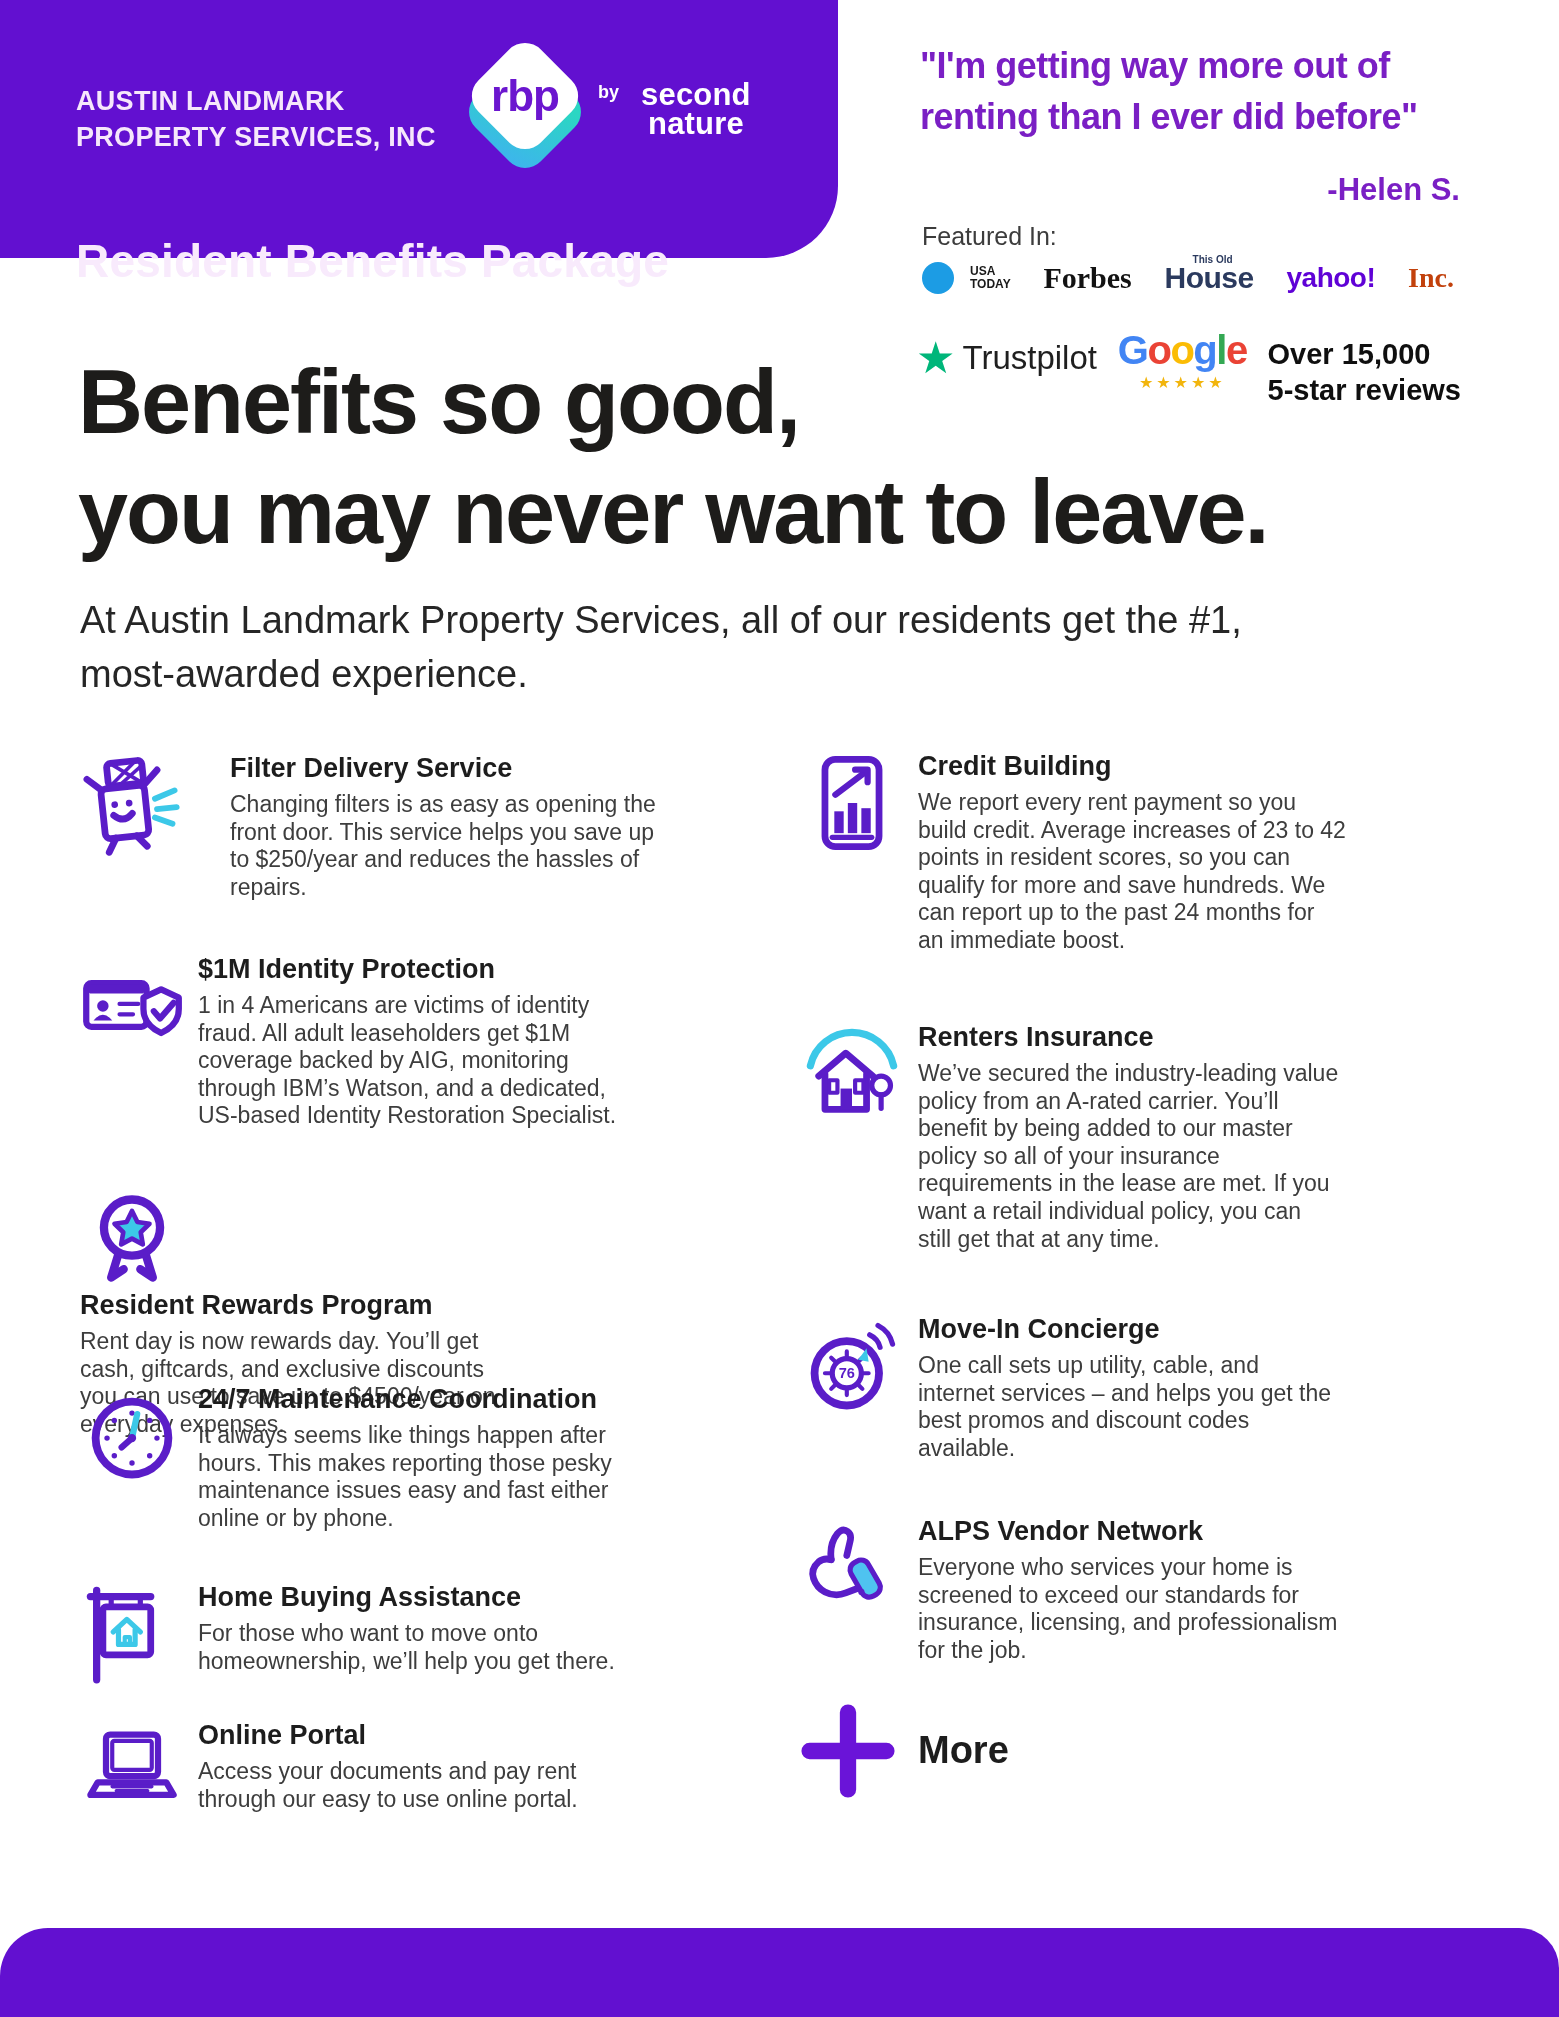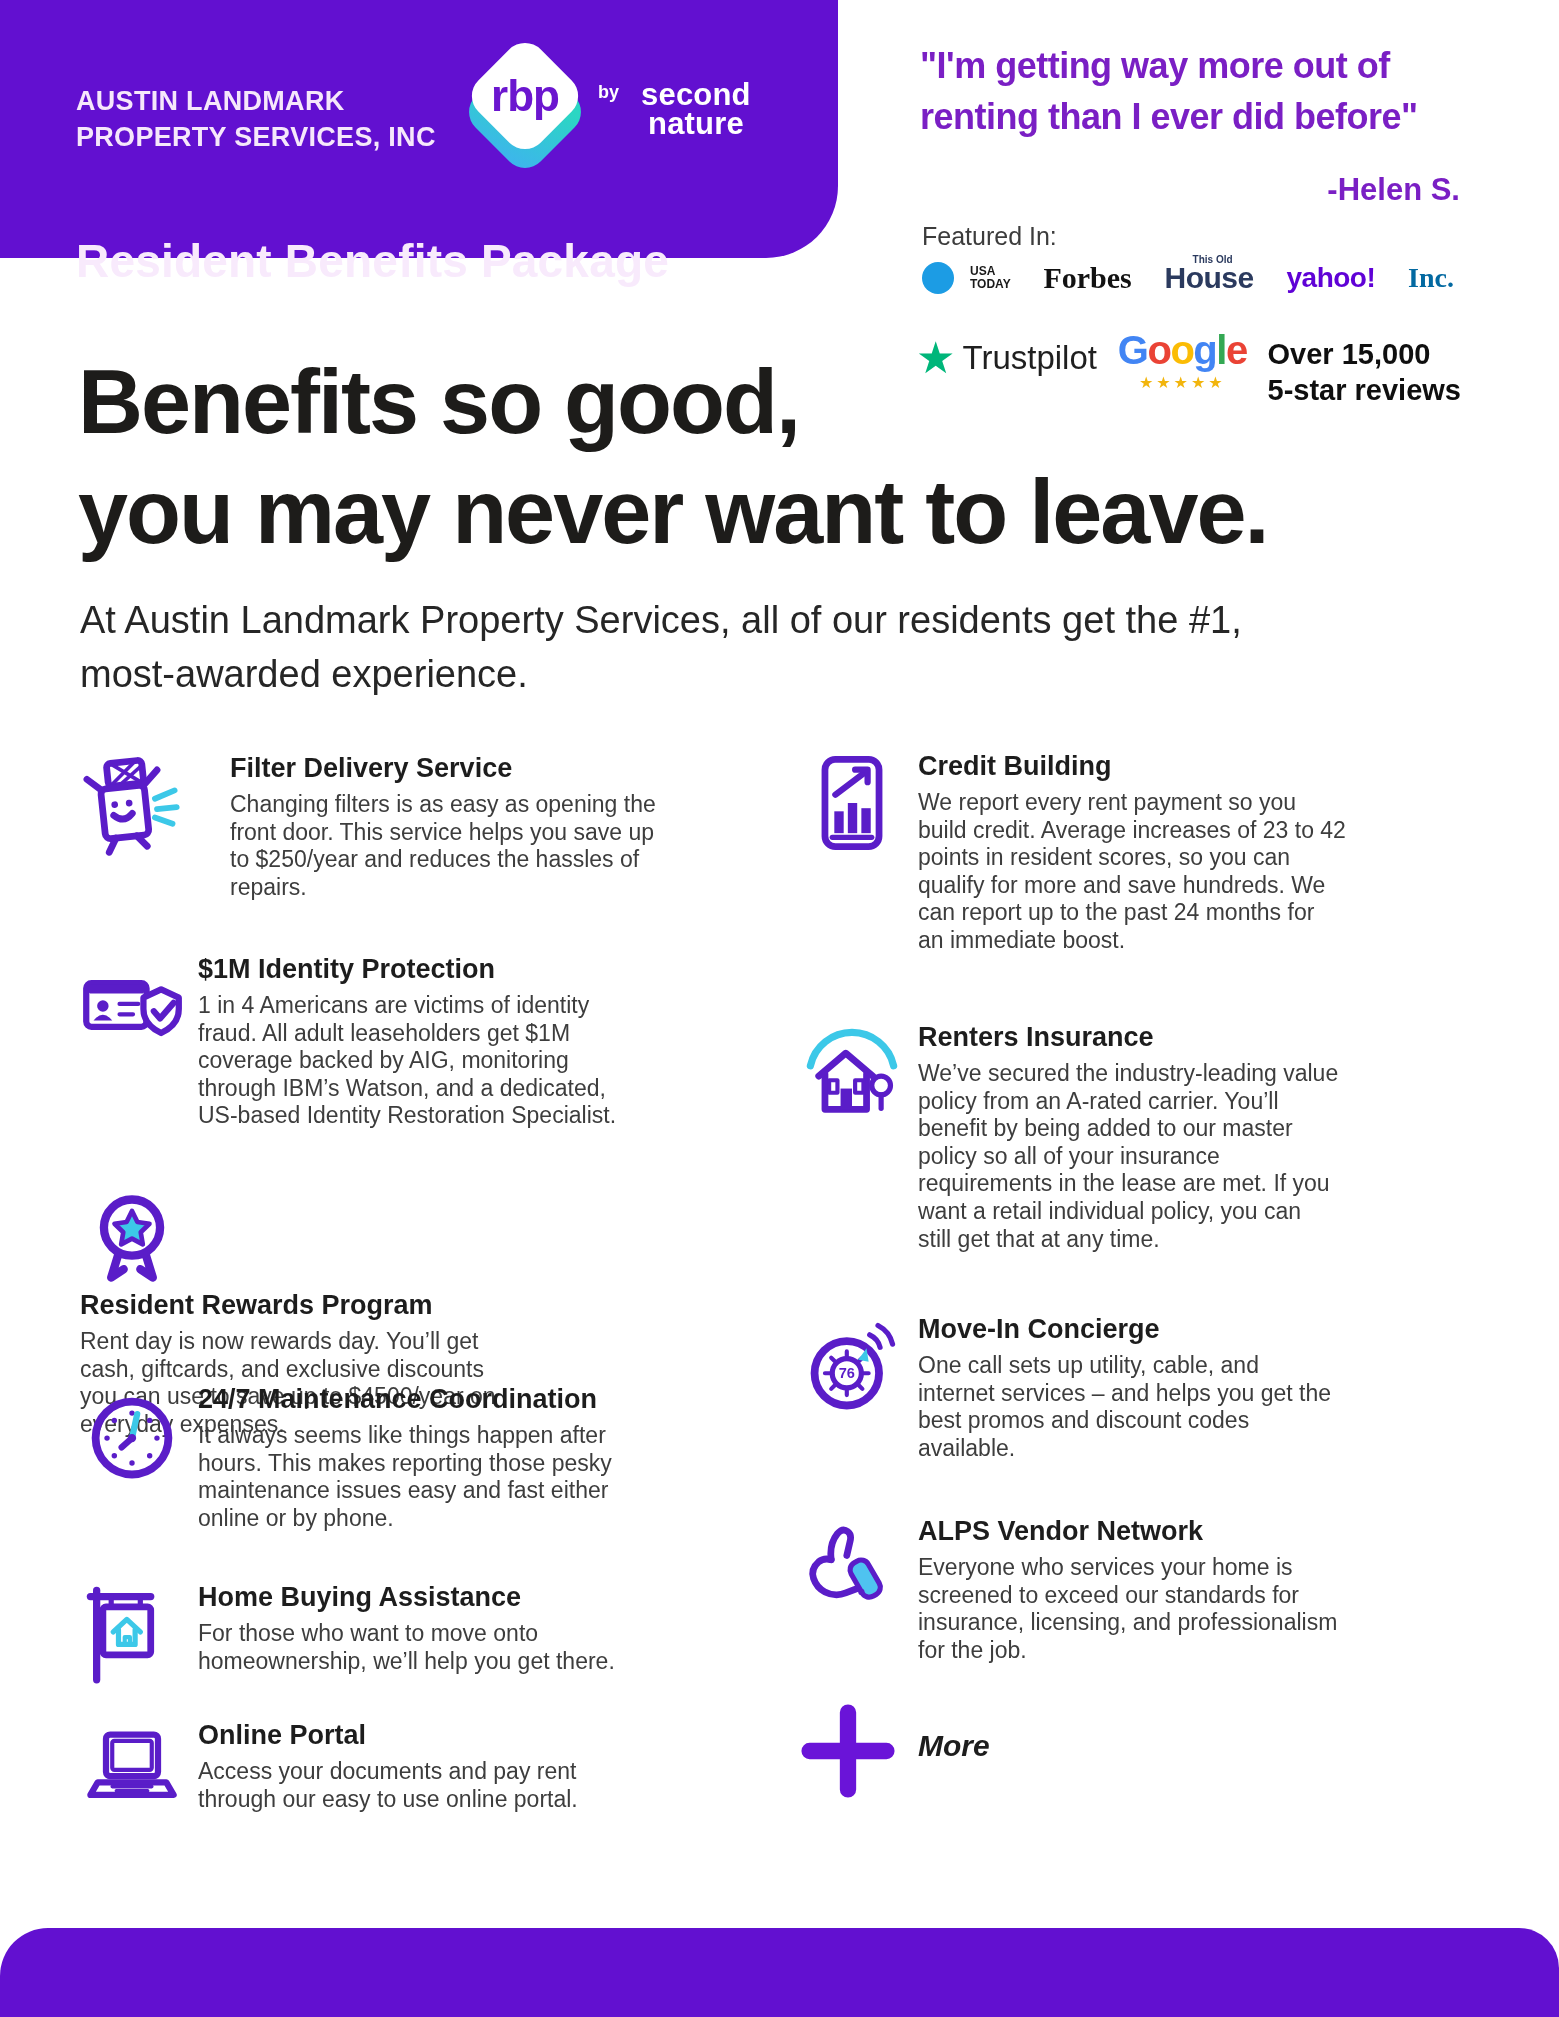--- a/index.html
+++ b/index.html
@@ -42,21 +42,21 @@
   .featured-label{position:absolute; left:922px; top:222px; font-size:25px; color:#3c3c3c;}
   .featured-row{position:absolute; left:922px; top:254px; width:532px; height:48px;
     display:flex; align-items:center; justify-content:space-between;}
   .usatoday{display:flex; align-items:center; gap:16px;}
   .usat-circle{width:32px; height:32px; border-radius:50%; background:var(--usat);}
   .usat-text{font-size:12px; font-weight:bold; line-height:1.05; color:#1a1a1a;}
   .forbes{font-family:"Liberation Serif", serif; font-weight:bold; font-size:30px; color:#121212;}
   .house{position:relative; color:var(--navy); font-weight:bold; font-size:30px; letter-spacing:-.5px;}
   .house-small{position:absolute; top:-7px; left:28px; font-size:10px; letter-spacing:0;}
   .yahoo{color:var(--yahoo); font-weight:bold; font-size:28px; letter-spacing:-.5px;}
-  .inc{font-family:"Liberation Serif", serif; font-weight:bold; font-size:28px; color:#0369a1;}
+  .inc{font-family:"Liberation Serif", serif; font-weight:bold; font-size:28px; color:#c2410c;}
   .reviews-row{position:absolute; left:916px; top:330px; width:545px;
     display:flex; align-items:flex-start; justify-content:space-between;}
   .trustpilot{display:flex; align-items:center; gap:7px; margin-top:8px;}
   .tp-star{color:var(--tpgreen); font-size:44px; line-height:.9;}
   .tp-label{font-size:33px; color:#1f1f1f;}
   .google{text-align:center;}
   .g-word{font-size:40px; font-weight:bold; letter-spacing:-1.5px; line-height:1;}
   .g-stars{color:var(--gold); font-size:16px; letter-spacing:3px; margin-top:3px;}
   .g-b{color:#4285F4;} .g-r{color:#EA4335;} .g-y{color:#FBBC05;} .g-g{color:#34A853;}
   .review-count{font-size:29px; font-weight:bold; color:#0f0f0f; line-height:1.25; margin-top:6px;}
@@ -67,21 +67,21 @@
   .subheadline{position:absolute; left:80px; top:594px; color:#262626; font-size:38px;
     line-height:1.42; white-space:pre-line;}
 
   
   .benefit{position:absolute; display:flex;}
   .b-icon{flex:0 0 auto; width:118px;}
   .b-icon svg{display:block;}
   .b-text{width:560px;}
   .b-title{font-size:27px; font-weight:bold; color:#1d1d1d; margin-bottom:7px;}
   .b-desc{font-size:23px; color:var(--body); line-height:1.2; white-space:pre-line;}
-  .more-label{font-size:30px; font-weight:bold; color:#1d1d1d; margin-top:26px;font-style:italic;}
+  .more-label{font-size:38px; font-weight:bold; color:#1d1d1d; margin-top:26px;}
 
   
   .footer-bar{position:absolute; left:0; top:1928px; width:1559px; height:89px;
     background:var(--purple); border-radius:48px 40px 0 0;}
 </style>
 </head>
 <body>
 
 <div class="page">
 

